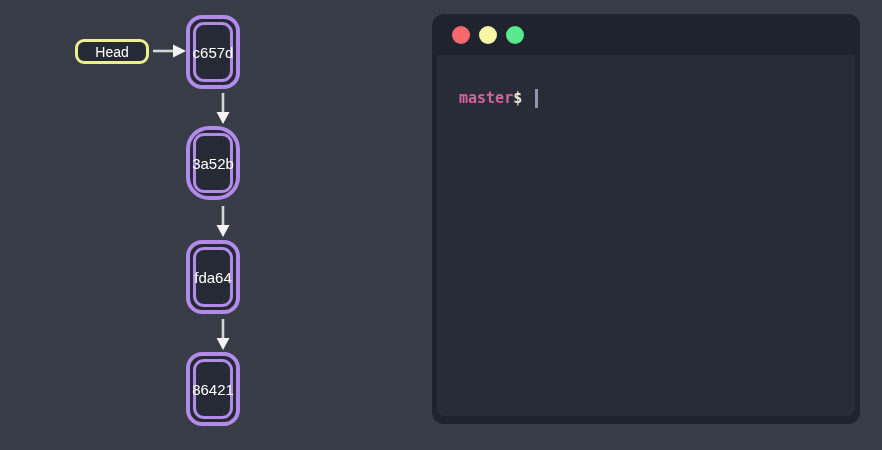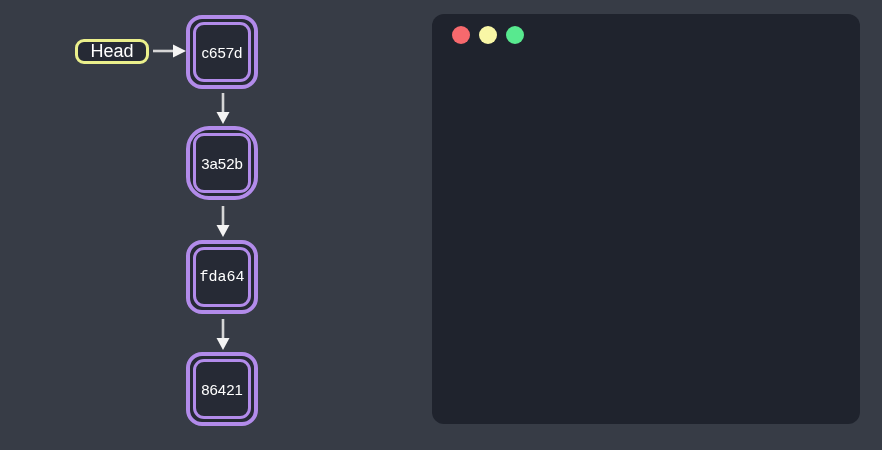--- a/index.html
+++ b/index.html
@@ -14,43 +14,43 @@
 
   
   .head-label {
     position: absolute; left: 75px; top: 39px;
     width: 74px; height: 25px;
     box-sizing: border-box;
     background: #262a35;
     border: 3px solid #ebf08c;
     border-radius: 9px;
     display: flex; align-items: center; justify-content: center;
-    color: #ffffff; font-size: 18px;
+    color: #ffffff; font-size: 14px;
   }
   .commit-node {
     position: absolute; left: 186px;
-    width: 72px; height: 74px;
+    width: 54px; height: 74px;
     box-sizing: border-box;
     background: #262a35;
     border: 4px solid #b28bea;
     border-radius: 16px;
     padding: 3px;
   }
   .commit-node .inner {
     width: 100%; height: 100%;
     box-sizing: border-box;
     border: 3px solid #b28bea;
     border-radius: 11px;
     background: #262a35;
     display: flex; align-items: center; justify-content: center;
     color: #ffffff; font-size: 15px;
   }
   .node-1 { top: 15px; }
   .node-2 { top: 126px; border-radius: 23px; }
-  .node-3 { top: 240px; font-family: Liberation Mono, monospace; }
+  .node-3 { top: 240px; }
   .node-4 { top: 352px; text-align: right; }
   .arrow { position: absolute; }
   .arrow-right { left: 150px; top: 41px; }
   .arrow-down-1 { left: 213px; top: 91px; }
   .arrow-down-2 { left: 213px; top: 204px; }
   .arrow-down-3 { left: 213px; top: 317px; }
 
   
   .terminal {
     position: absolute; left: 432px; top: 14px;
@@ -153,16 +153,21 @@
   </div>
 
   <div class="terminal">
 
     <div class="titlebar">
       <span class="light light-red"></span>
       <span class="light light-yellow"></span>
       <span class="light light-green"></span>
     </div>
 
+    <div class="term-body">
+      <div class="prompt-line">
+        <span class="prompt-branch">master</span><span class="prompt-symbol">$</span><span class="cursor">|</span>
+      </div>
+    </div>
 
   </div>
 
 </div>
 
 </body></html>

